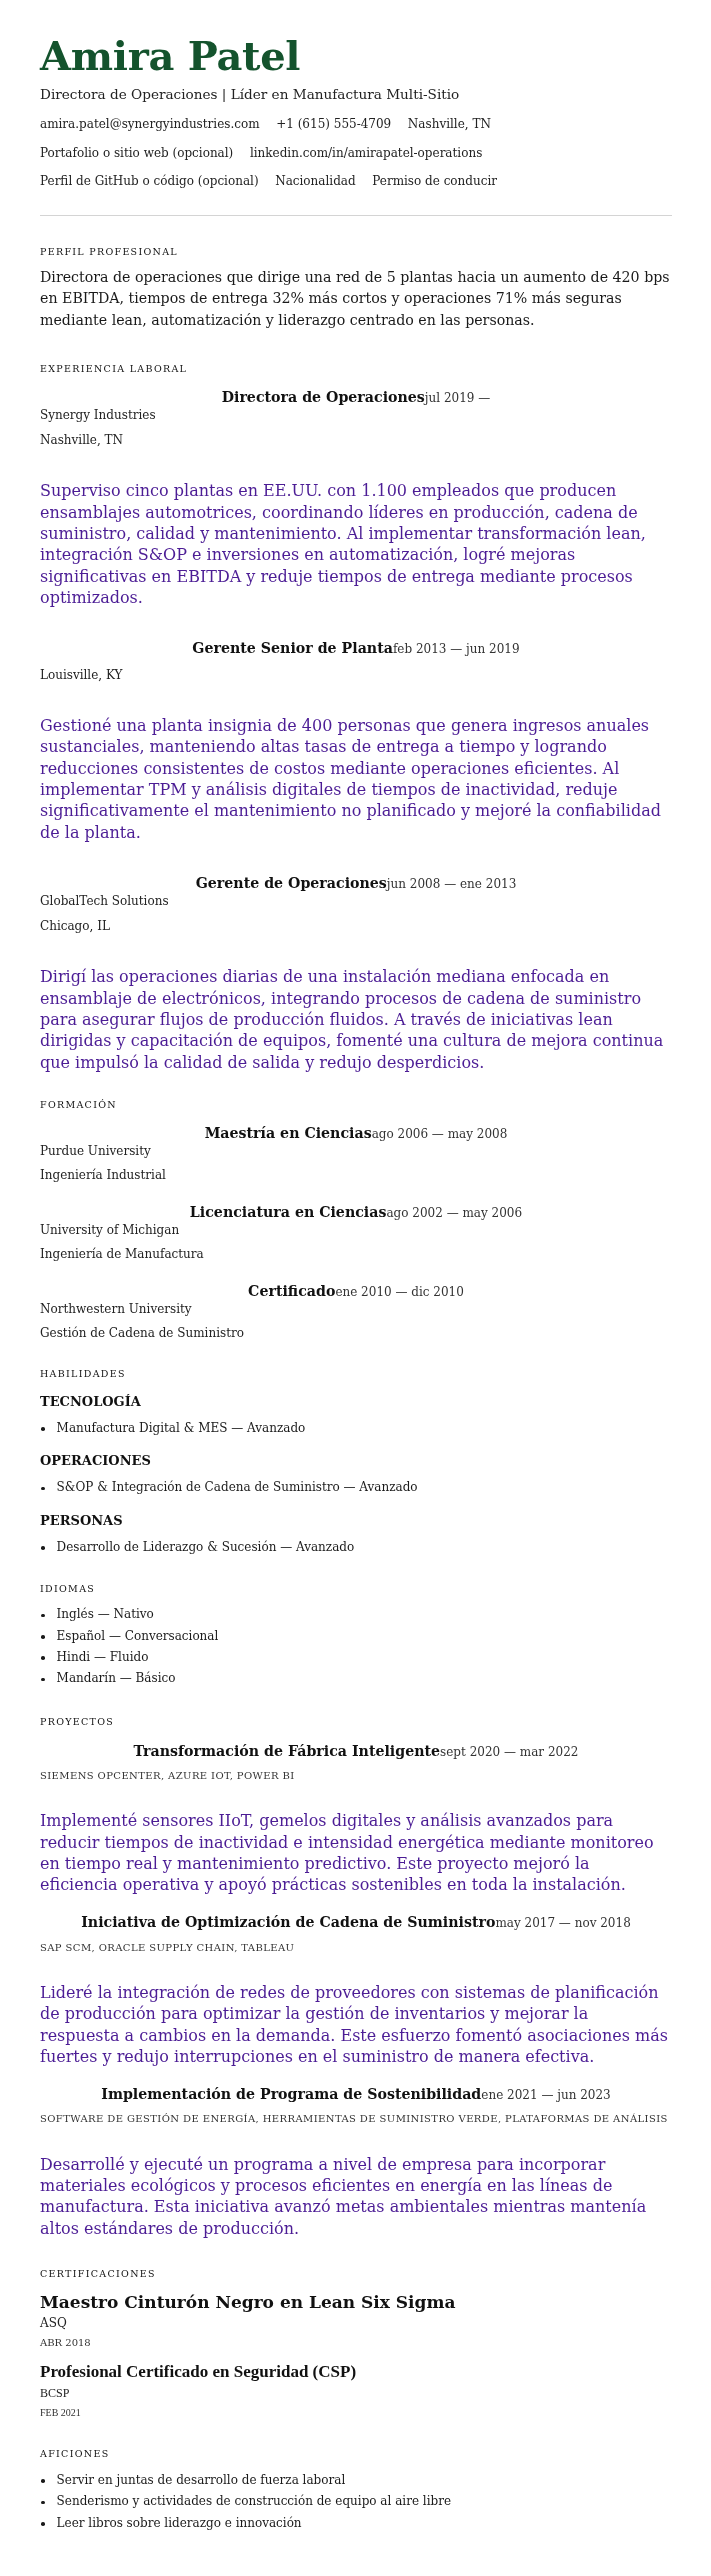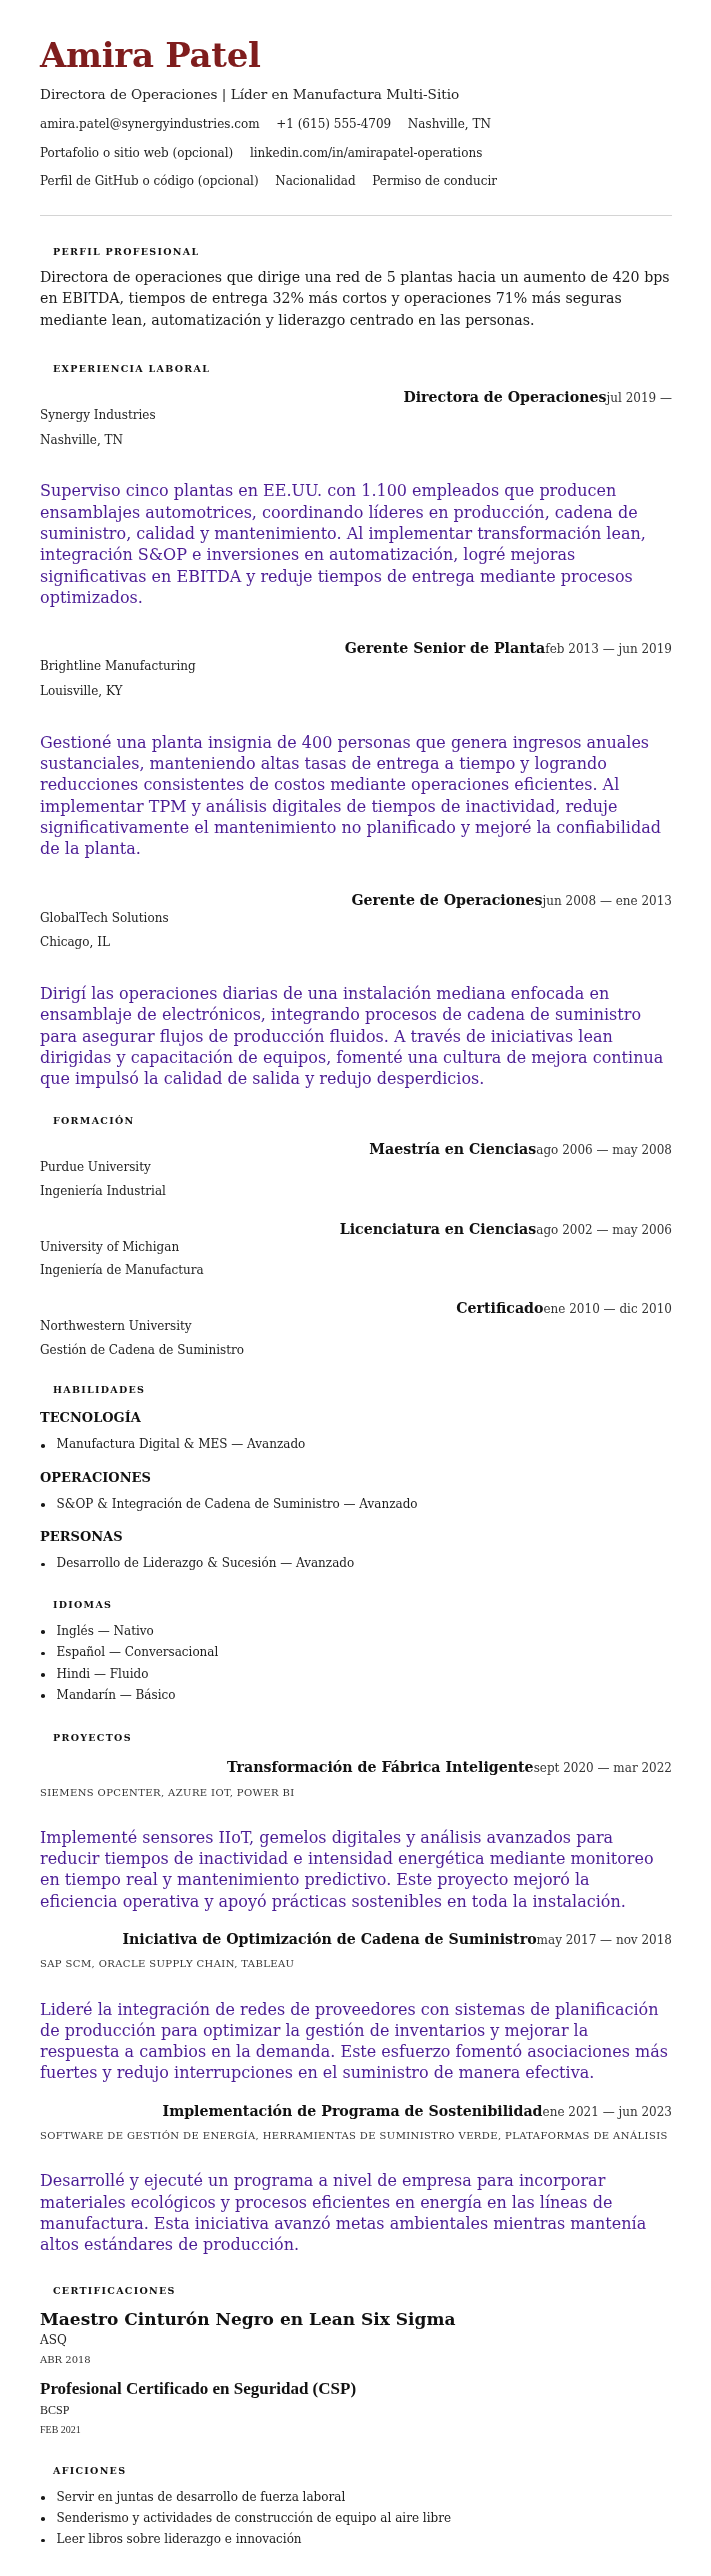--- a/index.html
+++ b/index.html
@@ -7,24 +7,24 @@
   body {
     width: 712px;
     min-height: 2576px;
     font-family: "DejaVu Serif", "Liberation Serif", serif;
     color: #1a1a1a;
   }
   .page { padding: 34px 40px 36px 40px; }
 
   
   .name {
-    font-size: 34px;
+    font-size: 40px;
     font-weight: bold;
     line-height: 43px;
-    color: #7f1d1d;
+    color: #14532d;
     letter-spacing: -0.3px;
   }
   .headline {
     font-size: 13.6px;
     line-height: 19px;
     color: #222;
     margin-top: 8.3px;
   }
   .contact-row {
     font-size: 12px;
@@ -40,40 +40,39 @@
     border: none;
     border-top: 1.2px solid #d4d4d4;
     margin-top: 25px;
   }
 
   
   .section { margin-top: 28.5px; }
   .section:first-of-type { margin-top: 28.5px; }
   .section-title {
     font-size: 9.5px;
-    font-weight: bold;
+    font-weight: normal;
     letter-spacing: 1.3px;
     text-transform: uppercase;
     color: #111;
     line-height: 13px;
-    margin-left: 13px;
   }
 
   .summary {
     font-size: 14.2px;
     line-height: 21.3px;
     color: #1a1a1a;
     margin-top: 9.5px;
   }
 
   
   .entry { margin-top: 13px; }
   .entry-head {
     display: flex;
-    justify-content: flex-end;
+    justify-content: center;
     align-items: baseline;
   }
   .entry-title {
     font-size: 14.2px;
     font-weight: bold;
     line-height: 19px;
     color: #111;
   }
   .entry-date {
     font-size: 12px;
@@ -216,21 +215,20 @@
       <div class="entry-sub">Synergy Industries</div>
       <div class="entry-loc">Nashville, TN</div>
       <p class="entry-desc">Superviso cinco plantas en EE.UU. con 1.100 empleados que producen ensamblajes automotrices, coordinando líderes en producción, cadena de suministro, calidad y mantenimiento. Al implementar transformación lean, integración S&amp;OP e inversiones en automatización, logré mejoras significativas en EBITDA y reduje tiempos de entrega mediante procesos optimizados.</p>
     </div>
 
     <div class="entry exp-entry">
       <div class="entry-head">
         <div class="entry-title">Gerente Senior de Planta</div>
         <div class="entry-date">feb 2013 — jun 2019</div>
       </div>
-      <div class="entry-sub">Brightline Manufacturing</div>
       <div class="entry-loc">Louisville, KY</div>
       <p class="entry-desc">Gestioné una planta insignia de 400 personas que genera ingresos anuales sustanciales, manteniendo altas tasas de entrega a tiempo y logrando reducciones consistentes de costos mediante operaciones eficientes. Al implementar TPM y análisis digitales de tiempos de inactividad, reduje significativamente el mantenimiento no planificado y mejoré la confiabilidad de la planta.</p>
     </div>
 
     <div class="entry exp-entry">
       <div class="entry-head">
         <div class="entry-title">Gerente de Operaciones</div>
         <div class="entry-date">jun 2008 — ene 2013</div>
       </div>
       <div class="entry-sub">GlobalTech Solutions</div>

